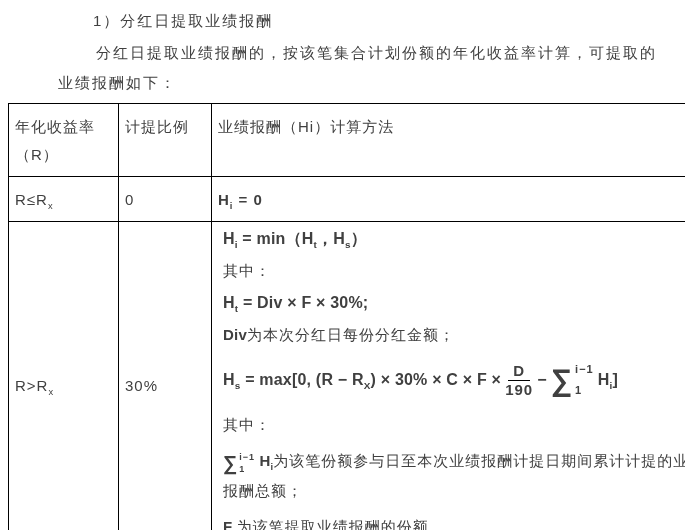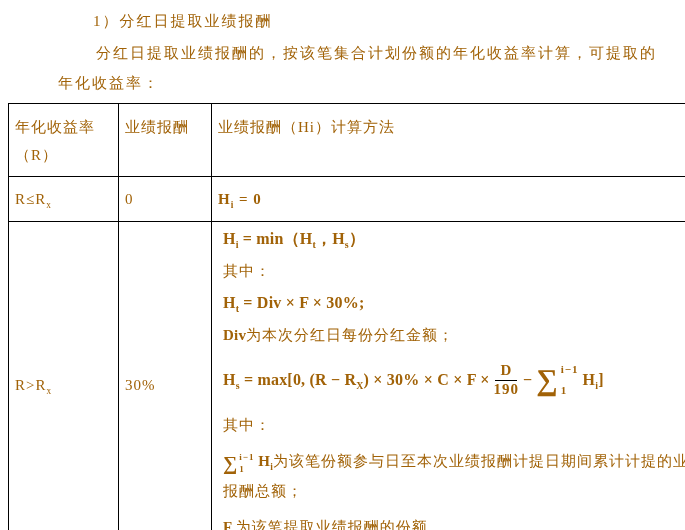--- a/index.html
+++ b/index.html
@@ -1,18 +1,18 @@
 <!DOCTYPE html>
 <html><head>
 <meta charset="utf-8">
 <style>
   html,body{margin:0;padding:0;background:#fff;}
   .page{
     position:relative;width:685px;height:530px;background:#ffffff;
-    font-family:Liberation Serif, serif;color:#a16207;
+    font-family:Liberation Sans, sans-serif;color:#404040;
     overflow:hidden;
   }
   .intro p{margin:0;position:absolute;font-size:15px;letter-spacing:2px;white-space:nowrap;}
   .l1{left:93px;top:12px;}
   .l2{left:96px;top:44px;}
   .l3{left:58px;top:74px;}
 
   table.fee-table{
     position:absolute;left:8px;top:103px;width:670px;
     border-collapse:collapse;table-layout:fixed;
@@ -45,31 +45,31 @@
   .sigma-sm{font-size:20px;line-height:20px;font-weight:600;}
   .limits-sm{display:inline-flex;flex-direction:column;justify-content:space-between;height:21px;font-size:9px;font-weight:600;line-height:1;margin-left:1px;}
 </style>
 </head>
 <body>
 
 <div class="page">
   <div class="intro">
     <p class="l1">1）分红日提取业绩报酬</p>
     <p class="l2">分红日提取业绩报酬的，按该笔集合计划份额的年化收益率计算，可提取的</p>
-    <p class="l3">年化收益率：</p>
+    <p class="l3">业绩报酬如下：</p>
   </div>
 
   <table class="fee-table">
     <tbody>
         <tr class="hrow">
       <td class="col1">
         <div>年化收益率</div>
         <div>（R）</div>
       </td>
-      <td class="col2">业绩报酬</td>
+      <td class="col2">计提比例</td>
       <td class="col3">业绩报酬（Hi）计算方法</td>
     </tr>
 
     <tr class="r1">
       <td class="col1"><span>R≤R</span><sub>x</sub></td>
       <td class="col2">0</td>
       <td class="col3 math"><span>H</span><sub>i</sub><span> = 0</span></td>
     </tr>
 
     <tr class="r2">

